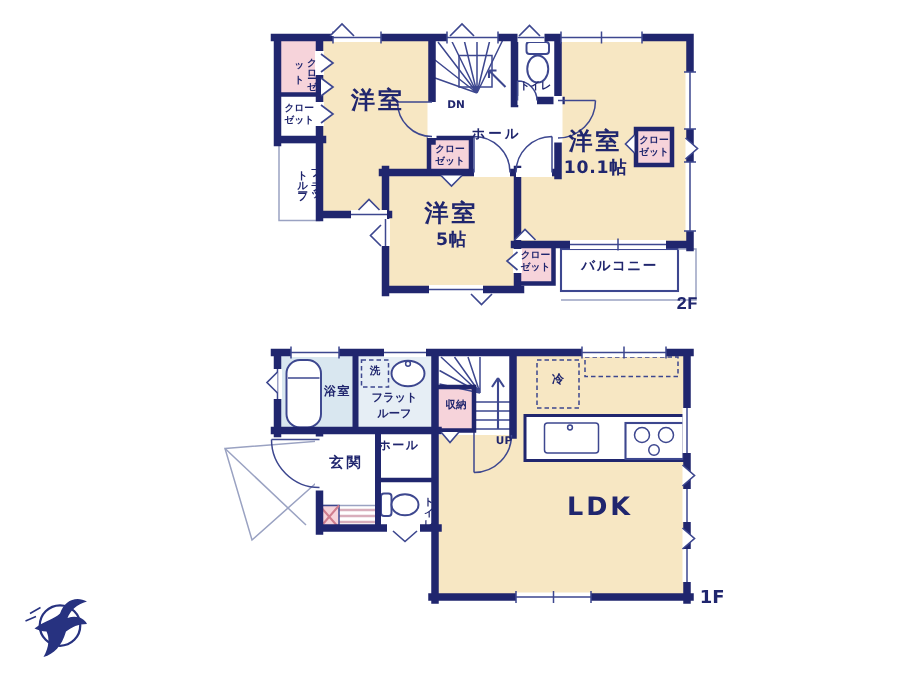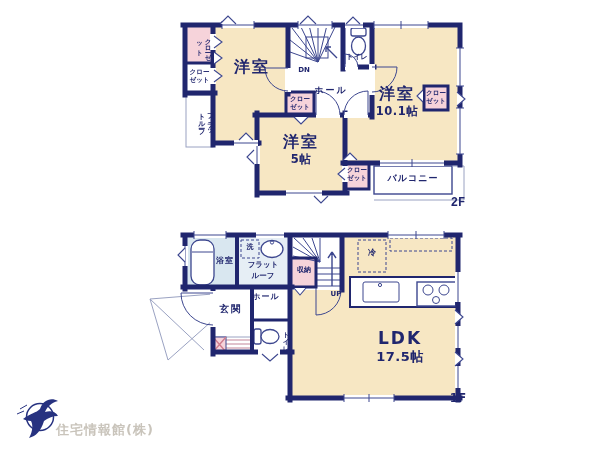--- a/index.html
+++ b/index.html
@@ -254,19 +254,17 @@
 <div class="lbl" style="left:242px;top:243px;width:16px;font-size:7px;">洗</div>
 <div class="lbl" style="left:238px;top:260px;width:50px;padding:0 8px;font-size:7.5px;line-height:1.4;">フラットルーフ</div>
 <div class="lbl" style="left:290px;top:266px;width:28px;font-size:7px;">収納</div>
 <div class="lbl it" style="left:322px;top:290px;width:28px;font-size:7px;">UP</div>
 <div class="lbl" style="left:244px;top:292px;width:44px;font-size:8px;letter-spacing:1px;">ホール</div>
 <div class="lbl" style="left:211px;top:303px;width:40px;font-size:9.5px;letter-spacing:2px;">玄関</div>
 <div class="lbl vert" style="left:279px;top:323px;width:11px;height:30px;font-size:6.5px;">トイレ</div>
 <div class="lbl" style="left:359px;top:248px;width:26px;font-size:8px;">冷</div>
 <div class="lbl" style="left:338px;top:328px;width:124px;">
   <div class="ldk-name">LDK</div>
-  <div class="ldk-size">17.5帖</div>
-</div>
-<div class="lbl fl" style="left:445px;top:391px;width:26px;">1F</div>
-
-<div class="lbl logo-txt" style="left:56px;top:422px;width:150px;">住宅情報館(株)</div>
+</div>
+<div class="lbl fl" style="left:457px;top:391px;width:26px;text-align:right;">1F</div>
+
 
 </div>
 
 </body></html>

